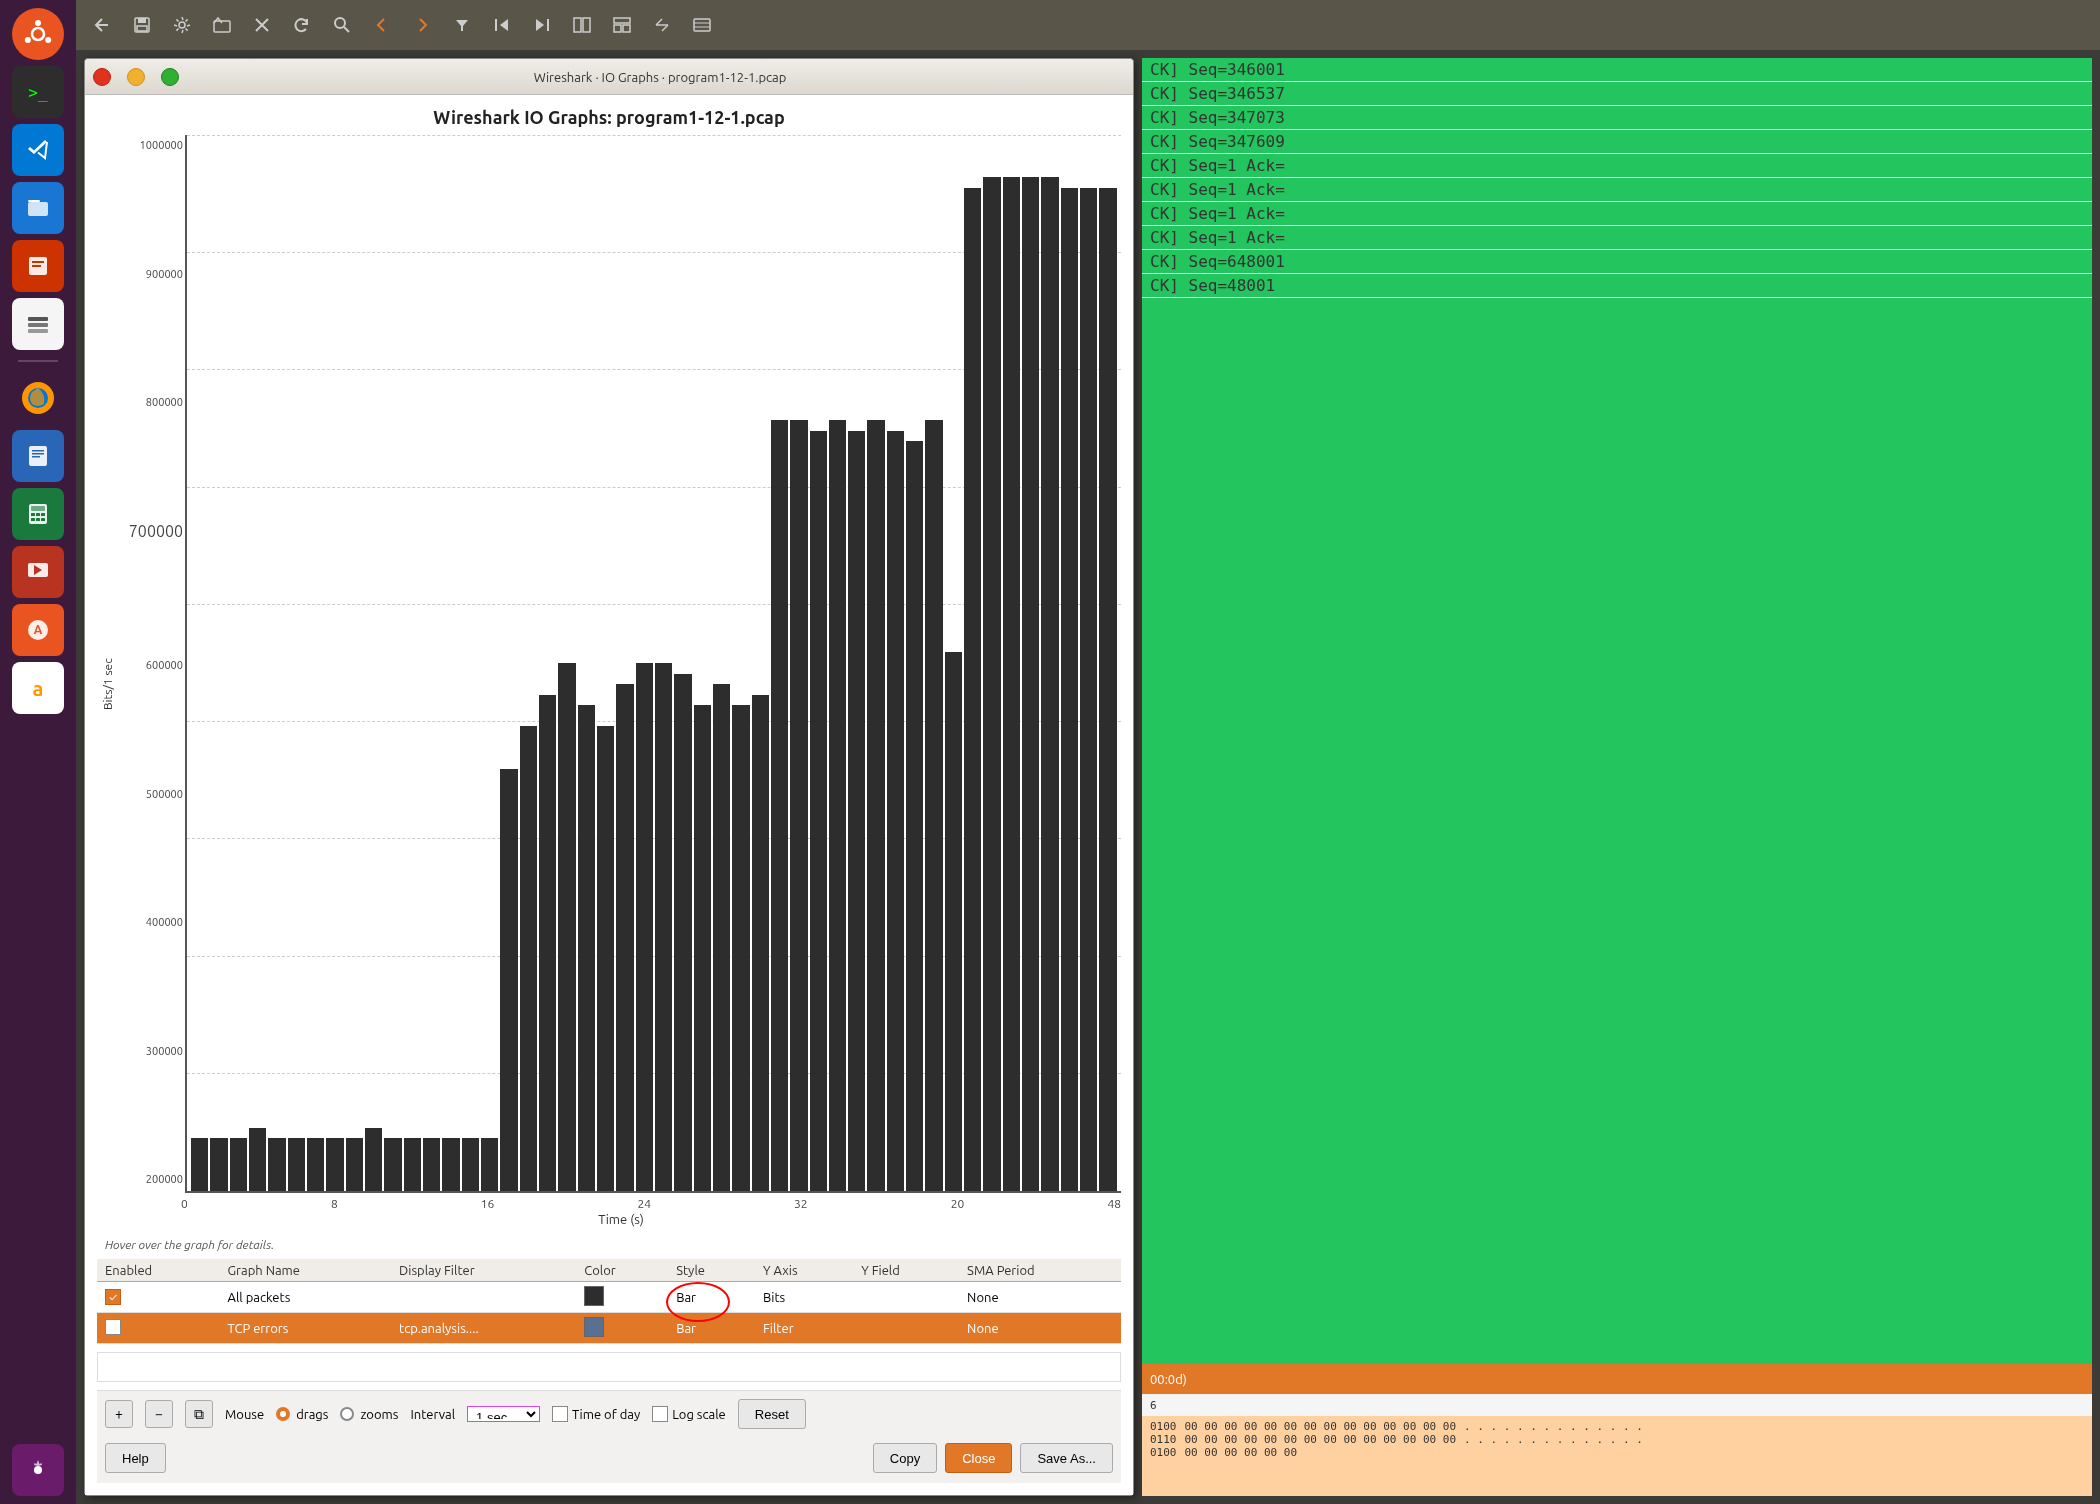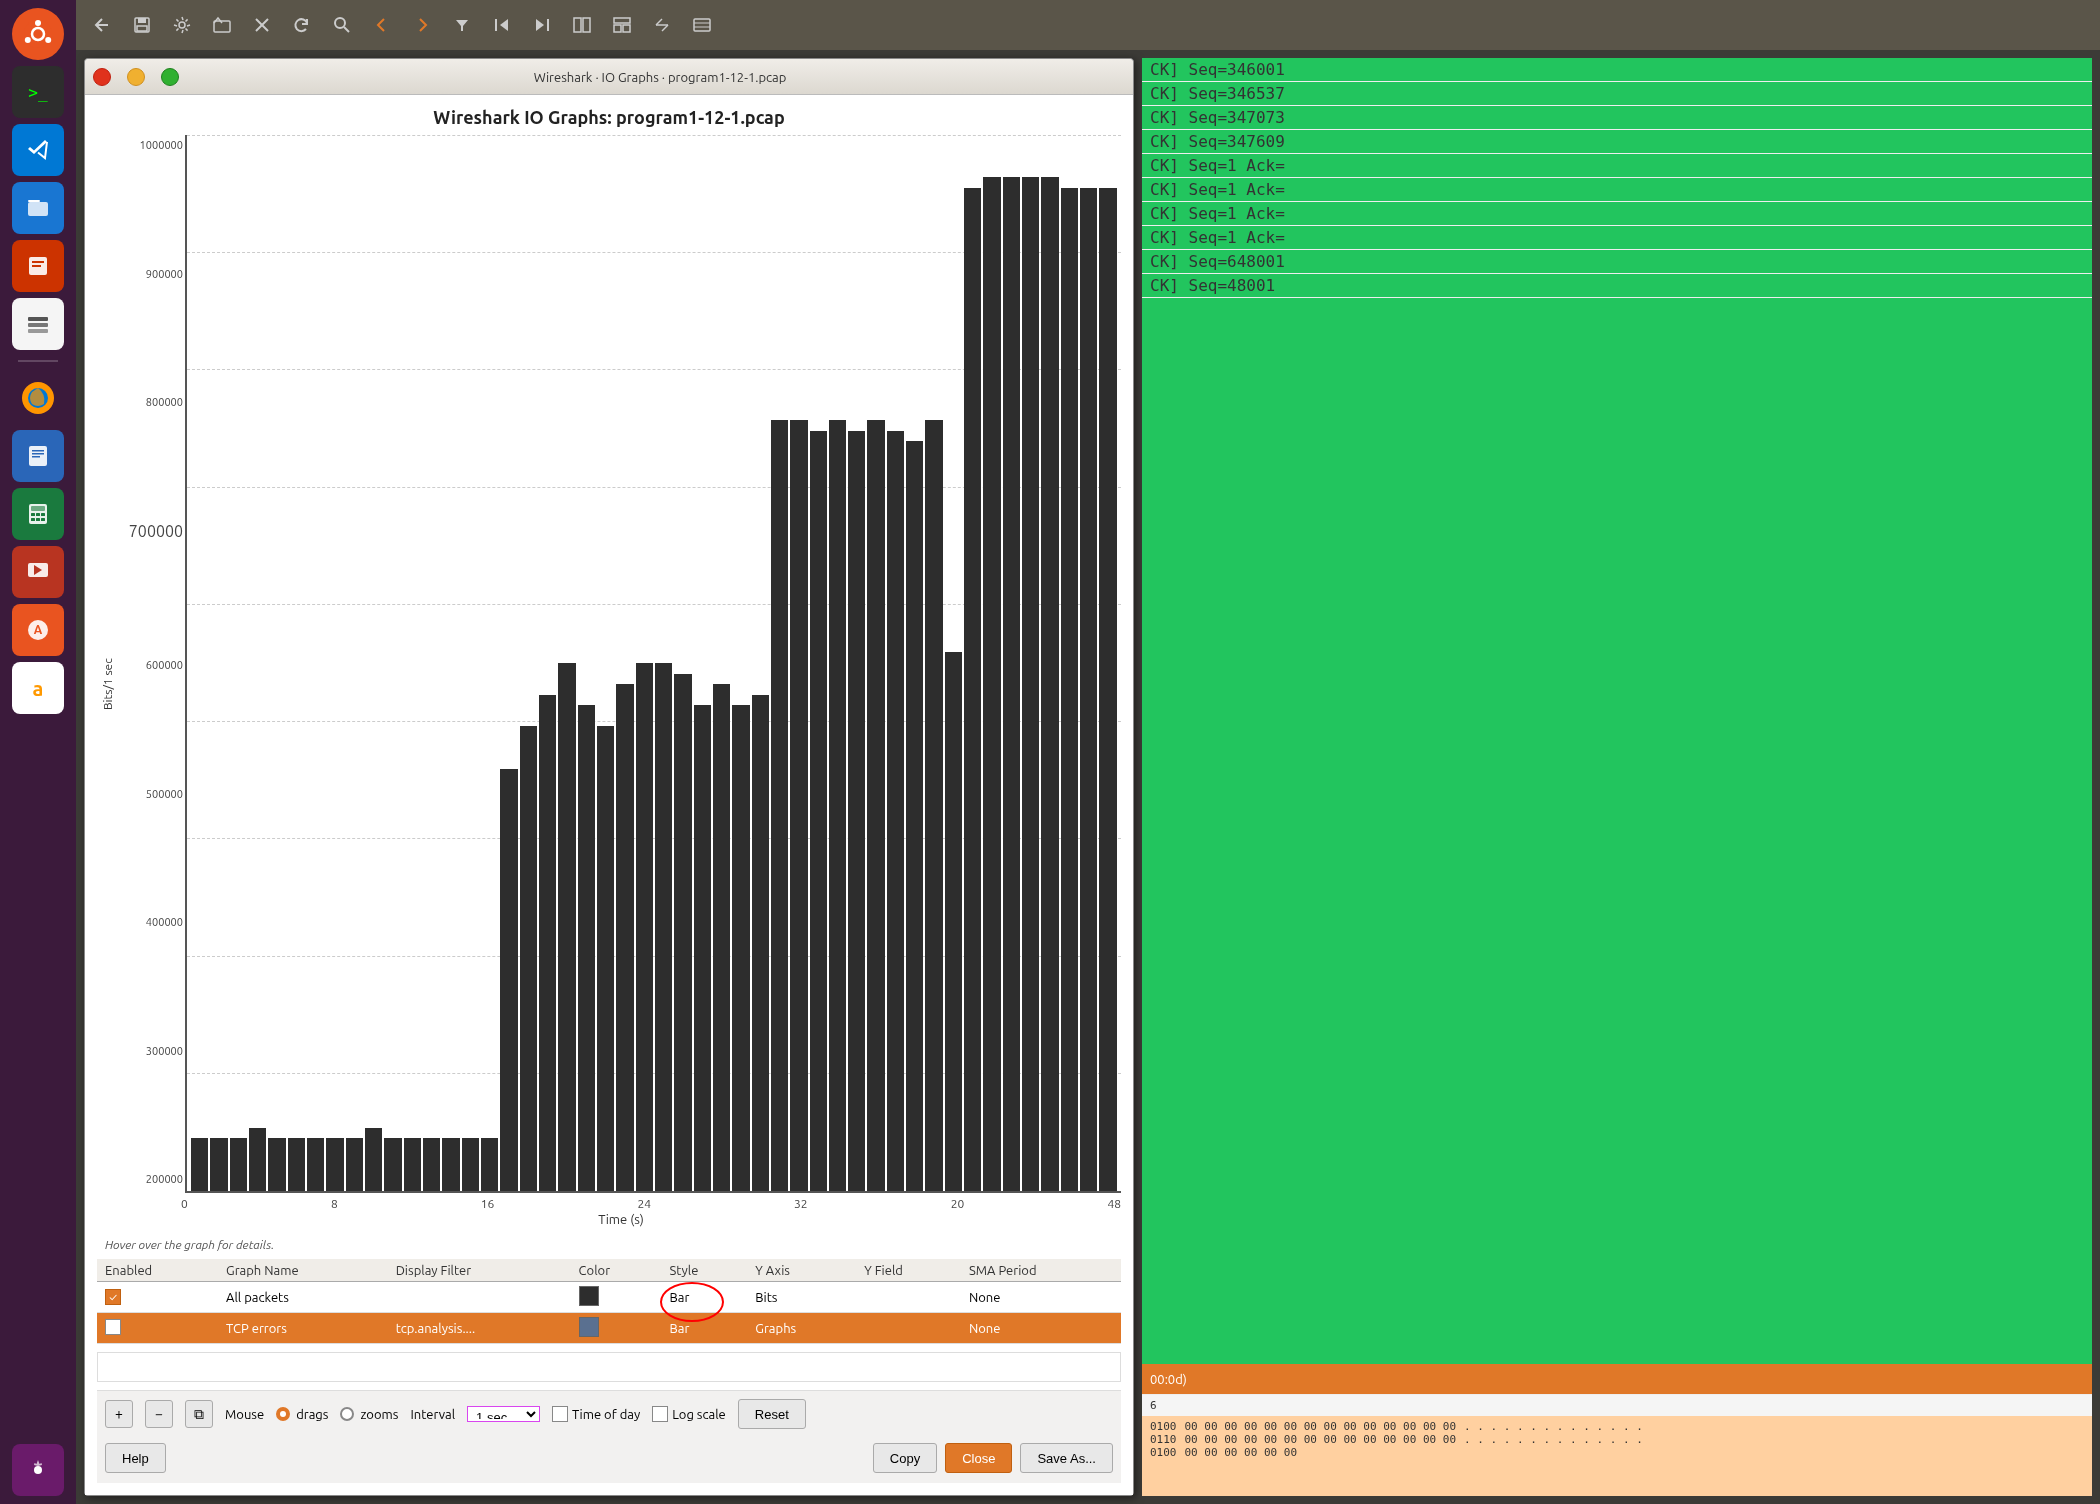--- a/index.html
+++ b/index.html
@@ -715,21 +715,21 @@
               <td>Bits</td>
               <td></td>
               <td>None</td>
             </tr>
             <tr class="row-selected">
               <td><div class="cb-unchecked"></div></td>
               <td>TCP errors</td>
               <td>tcp.analysis....</td>
               <td><div class="color-swatch" style="background:#5a7090;"></div></td>
               <td>Bar</td>
-              <td>Graphs</td>
+              <td>Filter</td>
               <td></td>
               <td>None</td>
             </tr>
           </tbody>
         </table>
 
         <div style="height:30px;border:1px solid #ddd;margin-bottom:8px;"></div>
 
         <div class="bottom-controls">
           <div class="ctrl-btn">+</div>

